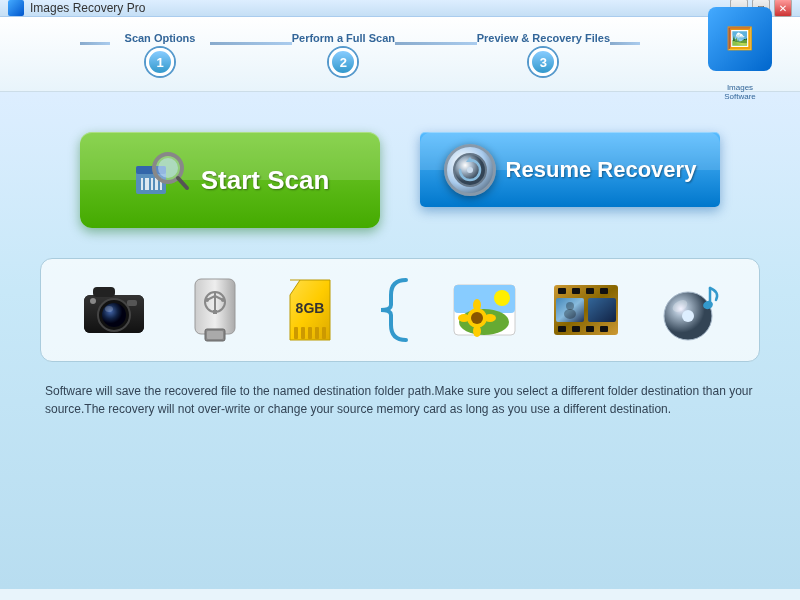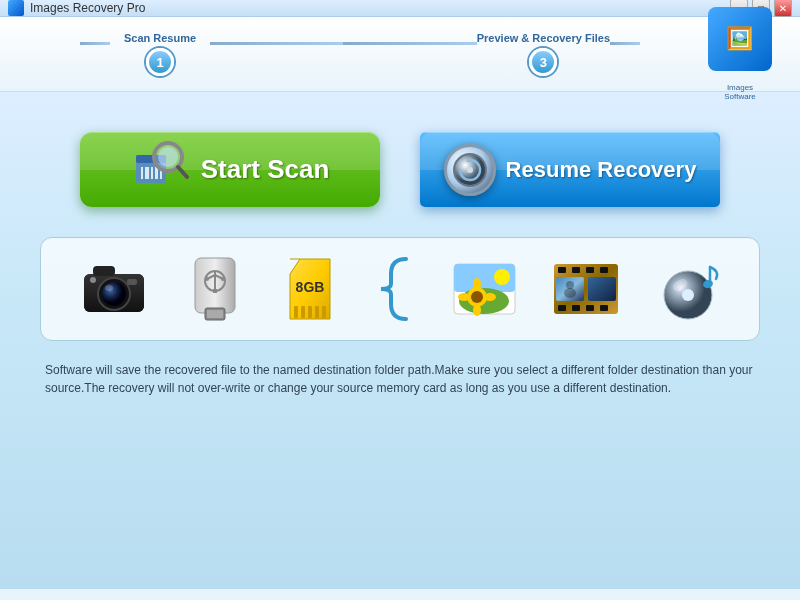--- a/index.html
+++ b/index.html
@@ -129,21 +129,21 @@
     
     .buttons-row {
       display: flex;
       gap: 40px;
       justify-content: center;
       margin-top: 20px;
     }
 
     .btn-start-scan {
       width: 300px;
-      height: 75px;
+      height: 96px;
       background: linear-gradient(to bottom, #88dd44, #44aa00, #33880000);
       background: linear-gradient(to bottom, #77cc33, #44aa00);
       border: none;
       border-radius: 12px;
       display: flex;
       align-items: center;
       justify-content: center;
       gap: 10px;
       cursor: pointer;
       box-shadow: 0 4px 12px rgba(0,100,0,0.4), inset 0 1px 0 rgba(255,255,255,0.3);
@@ -281,28 +281,34 @@
   </div>
 </div>
 
 <div class="wizard-header">
   <div class="wizard-steps">
     <div class="steps-full">
 
       <div class="h-line-short"></div>
 
       <div class="step-group">
-        <span class="step-label">Scan Resume</span>
+        <span class="step-label">Scan Options</span>
         <div class="step-circle">
           <span>1</span>
         </div>
       </div>
 
       <div class="h-line"></div>
 
+      <div class="step-group">
+        <span class="step-label">Perform a Full Scan</span>
+        <div class="step-circle">
+          <span>2</span>
+        </div>
+      </div>
 
       <div class="h-line"></div>
 
       <div class="step-group">
         <span class="step-label">Preview &amp; Recovery Files</span>
         <div class="step-circle">
           <span>3</span>
         </div>
       </div>
 

